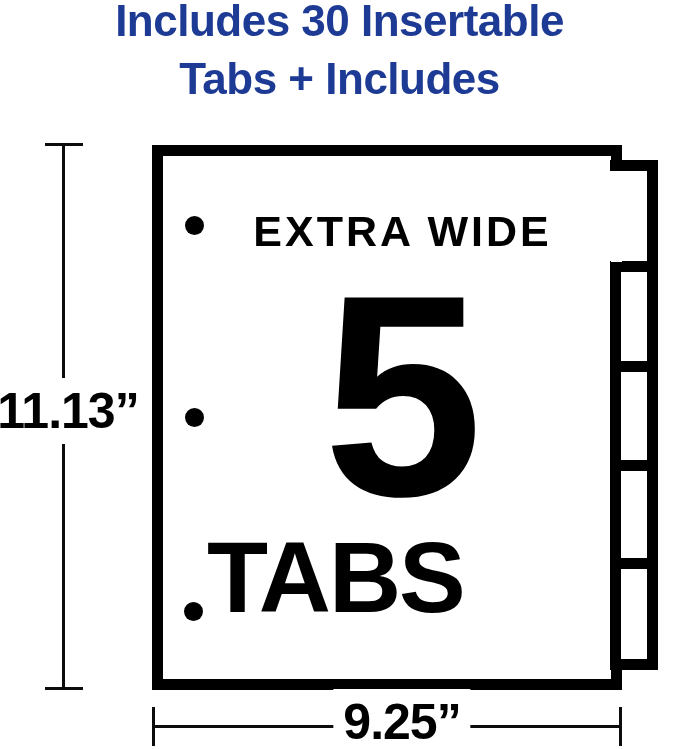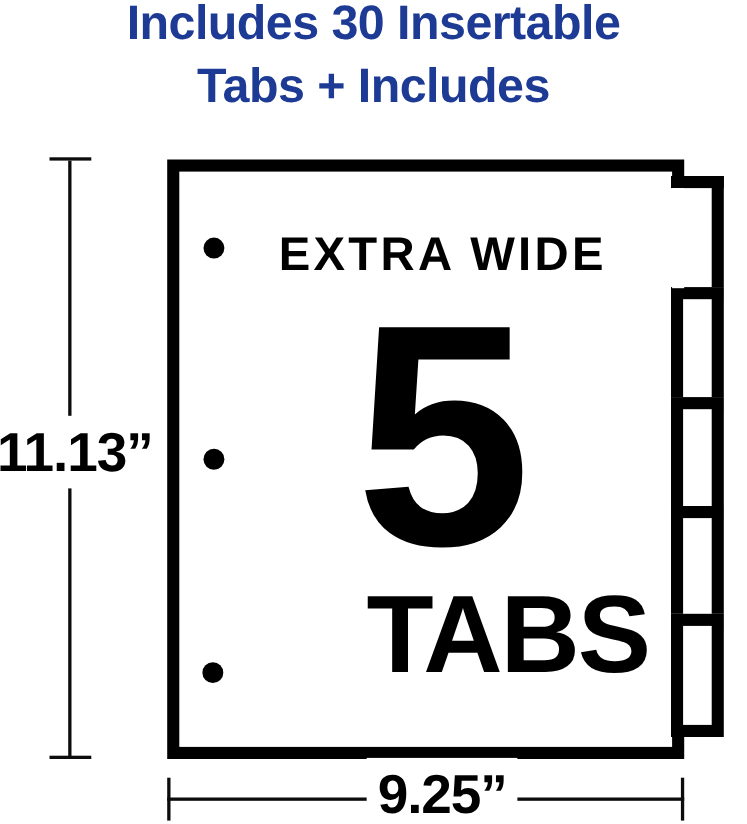--- a/index.html
+++ b/index.html
@@ -95,24 +95,24 @@
     height: 228px;
     display: flex;
     align-items: center;
     justify-content: center;
     font-weight: bold;
     font-size: 287px;
     line-height: 1;
   }
   .label-tabs {
     position: absolute;
-    left: 190px;
+    left: 207px;
     top: 527px;
     width: 400px;
-    text-align: right;
+    text-align: left;
     font-weight: bold;
     font-size: 100px;
     line-height: 100px;
     letter-spacing: -2px;
     white-space: nowrap;
   }
 
   
   .dim-line { position: absolute; background: #0c0c0c; }
   .dim-v        { left: 62px;  top: 146px; width: 3px;  height: 542px; }

